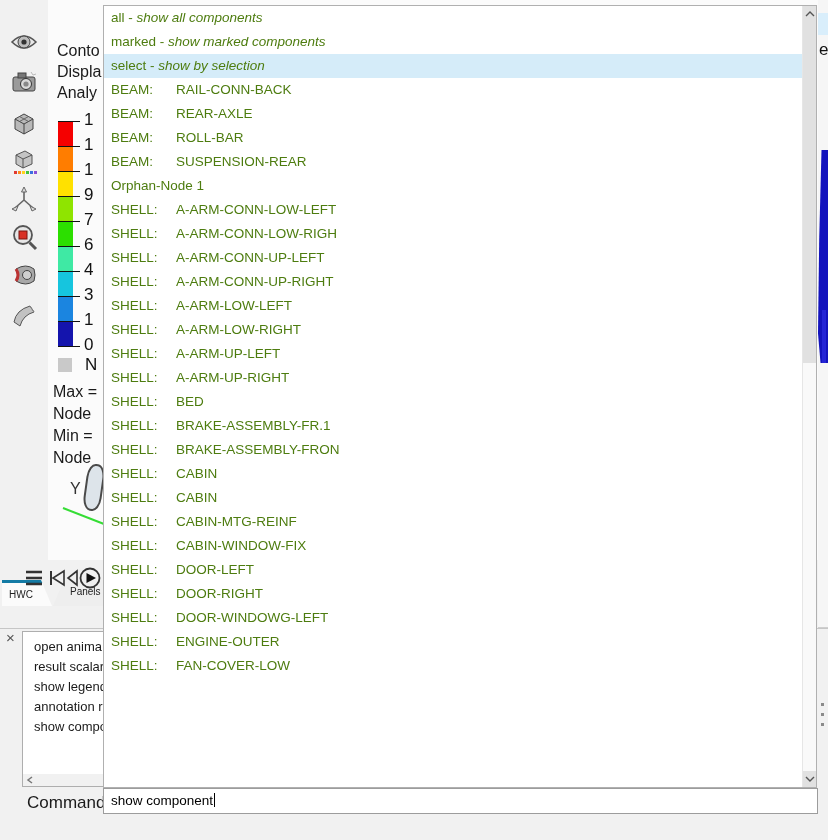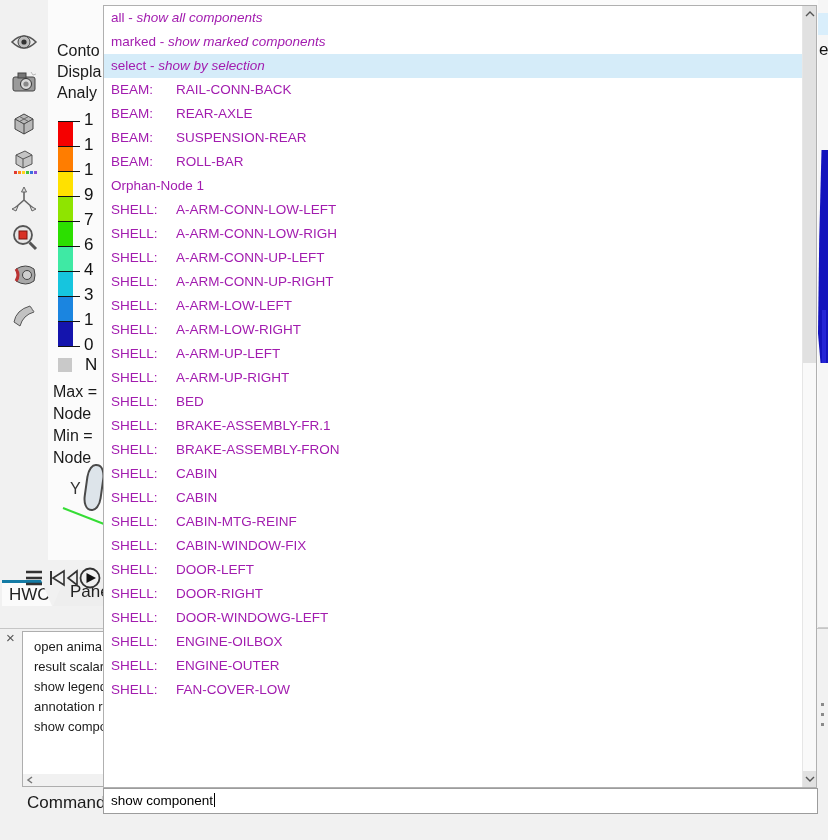--- a/index.html
+++ b/index.html
@@ -27,21 +27,21 @@
   
   #axis-y-label { position:absolute; left:70px; top:480px; font-size:16px; color:#333; z-index:2; }
   #triad-wheel { position:absolute; left:85px; top:464px; width:18px; height:47px;
     background:#dde4ea; border:2px solid #4a4a4a; border-radius:8px/14px; transform:rotate(8deg); z-index:2; }
   #axis-line { position:absolute; left:60px; top:500px; z-index:2; }
 
   
   #playback { position:absolute; left:24px; top:565px; width:80px; height:28px; z-index:2; }
 
   
-  .tab { position:absolute; top:580px; height:26px; font-size:17px; color:#222; line-height:24px; z-index:1; }
+  .tab { position:absolute; top:580px; height:26px; font-size:10px; color:#222; line-height:24px; z-index:1; }
   #tab-hwc { left:2px; width:50px; background:#fbfbfb; border-top:3px solid #147ba5;
     clip-path:polygon(0 0, calc(100% - 11px) 0, 100% 100%, 0 100%); padding-left:7px; }
   #tab-panels { left:53px; width:62px; background:#eeeeee;
     clip-path:polygon(11px 0, 100% 0, 100% 100%, 0 100%); padding-left:17px; }
   #tabbar-line { position:absolute; left:0; top:628px; width:828px; height:1px; background:#c6c6c6; z-index:0; }
 
   
   #history-close { position:absolute; left:6px; top:629px; font-size:15px; color:#555; z-index:2; }
   #history-box { position:absolute; left:22px; top:631px; width:281px; height:156px;
     background:#fff; border:1px solid #aeaeae; z-index:2; overflow:hidden; }
@@ -53,21 +53,21 @@
   
   #command-label { position:absolute; left:27px; top:793px; font-size:17px; color:#1a1a1a; z-index:12; }
   #command-input { position:absolute; left:103px; top:788px; width:715px; height:26px; background:#fff;
     border:1px solid #9c9c9c; font-size:13.5px; line-height:24px; padding-left:7px; color:#000; z-index:12; }
   #caret { display:inline-block; width:0; height:14px; border-left:1px solid #000; vertical-align:-2px; margin-left:1px; }
 
   
   #dropdown { position:absolute; left:103px; top:5px; width:714px; height:783px;
     background:#fff; border:1px solid #b0b0b0; z-index:10; overflow:hidden; }
   #dd-list { position:absolute; left:0; top:0; width:699px; height:100%; overflow:hidden; }
-  .dd-row { height:24px; line-height:24px; padding-left:7px; font-size:13.5px; color:#a21caf; white-space:nowrap; }
+  .dd-row { height:24px; line-height:24px; padding-left:7px; font-size:13.5px; color:#4d7c0f; white-space:nowrap; }
   .dd-row.selected { background:#d5ecf9; }
   .dd-row .desc { font-style:italic; }
   .dd-row .ctype { display:inline-block; width:65px; }
   
   #dd-scrollbar { position:absolute; right:0; top:0; width:14px; height:100%; background:#f9f9f9; border-left:1px solid #e6e6e6; }
   .sb-arrow { position:absolute; left:0; width:14px; height:16px; background:#e1e1e1; }
   .sb-arrow.up { top:0; } .sb-arrow.down { bottom:0; }
   .sb-arrow svg { position:absolute; left:2px; top:4px; }
   #sb-thumb { position:absolute; left:0; top:16px; width:14px; height:341px; background:#e1e1e1; }
 
@@ -240,42 +240,41 @@
   <div id="command-label">Command:</div>
   <div id="command-input"><span>show component</span><span id="caret"></span></div>
 
   <div id="dropdown">
     <div id="dd-list">
         <div class="dd-row"><span class="kw">all</span><span class="dash"> - </span><span class="desc">show all components</span></div>
         <div class="dd-row"><span class="kw">marked</span><span class="dash"> - </span><span class="desc">show marked components</span></div>
         <div class="dd-row selected" style="background: rgb(213, 236, 249);"><span class="kw">select</span><span class="dash"> - </span><span class="desc">show by selection</span></div>
         <div class="dd-row"><span class="ctype">BEAM:</span><span class="cname">RAIL-CONN-BACK</span></div>
         <div class="dd-row"><span class="ctype">BEAM:</span><span class="cname">REAR-AXLE</span></div>
+        <div class="dd-row"><span class="ctype">BEAM:</span><span class="cname">ROLL-BAR</span></div>
         <div class="dd-row"><span class="ctype">BEAM:</span><span class="cname">SUSPENSION-REAR</span></div>
-        <div class="dd-row"><span class="ctype">BEAM:</span><span class="cname">ROLL-BAR</span></div>
         <div class="dd-row"><span class="cname">Orphan-Node 1</span></div>
         <div class="dd-row"><span class="ctype">SHELL:</span><span class="cname">A-ARM-CONN-LOW-LEFT</span></div>
         <div class="dd-row"><span class="ctype">SHELL:</span><span class="cname">A-ARM-CONN-LOW-RIGH</span></div>
         <div class="dd-row"><span class="ctype">SHELL:</span><span class="cname">A-ARM-CONN-UP-LEFT</span></div>
         <div class="dd-row"><span class="ctype">SHELL:</span><span class="cname">A-ARM-CONN-UP-RIGHT</span></div>
         <div class="dd-row"><span class="ctype">SHELL:</span><span class="cname">A-ARM-LOW-LEFT</span></div>
         <div class="dd-row"><span class="ctype">SHELL:</span><span class="cname">A-ARM-LOW-RIGHT</span></div>
         <div class="dd-row"><span class="ctype">SHELL:</span><span class="cname">A-ARM-UP-LEFT</span></div>
         <div class="dd-row"><span class="ctype">SHELL:</span><span class="cname">A-ARM-UP-RIGHT</span></div>
         <div class="dd-row"><span class="ctype">SHELL:</span><span class="cname">BED</span></div>
         <div class="dd-row"><span class="ctype">SHELL:</span><span class="cname">BRAKE-ASSEMBLY-FR.1</span></div>
         <div class="dd-row"><span class="ctype">SHELL:</span><span class="cname">BRAKE-ASSEMBLY-FRON</span></div>
         <div class="dd-row"><span class="ctype">SHELL:</span><span class="cname">CABIN</span></div>
         <div class="dd-row"><span class="ctype">SHELL:</span><span class="cname">CABIN</span></div>
         <div class="dd-row"><span class="ctype">SHELL:</span><span class="cname">CABIN-MTG-REINF</span></div>
         <div class="dd-row"><span class="ctype">SHELL:</span><span class="cname">CABIN-WINDOW-FIX</span></div>
         <div class="dd-row"><span class="ctype">SHELL:</span><span class="cname">DOOR-LEFT</span></div>
         <div class="dd-row"><span class="ctype">SHELL:</span><span class="cname">DOOR-RIGHT</span></div>
         <div class="dd-row"><span class="ctype">SHELL:</span><span class="cname">DOOR-WINDOWG-LEFT</span></div>
-        <div class="dd-row"><span class="ctype">SHELL:</span><span class="cname">ENGINE-OILBOX</span></div>
         <div class="dd-row"><span class="ctype">SHELL:</span><span class="cname">ENGINE-OUTER</span></div>
         <div class="dd-row"><span class="ctype">SHELL:</span><span class="cname">FAN-COVER-LOW</span></div>
       </div>
     <div id="dd-scrollbar">
       <div class="sb-arrow up">
           <svg width="10" height="8">
             <path d="M1 6 L5 2 L9 6" fill="none" stroke="#555" stroke-width="1.4"></path>
           </svg>
         </div>
       <div id="sb-thumb"></div>

